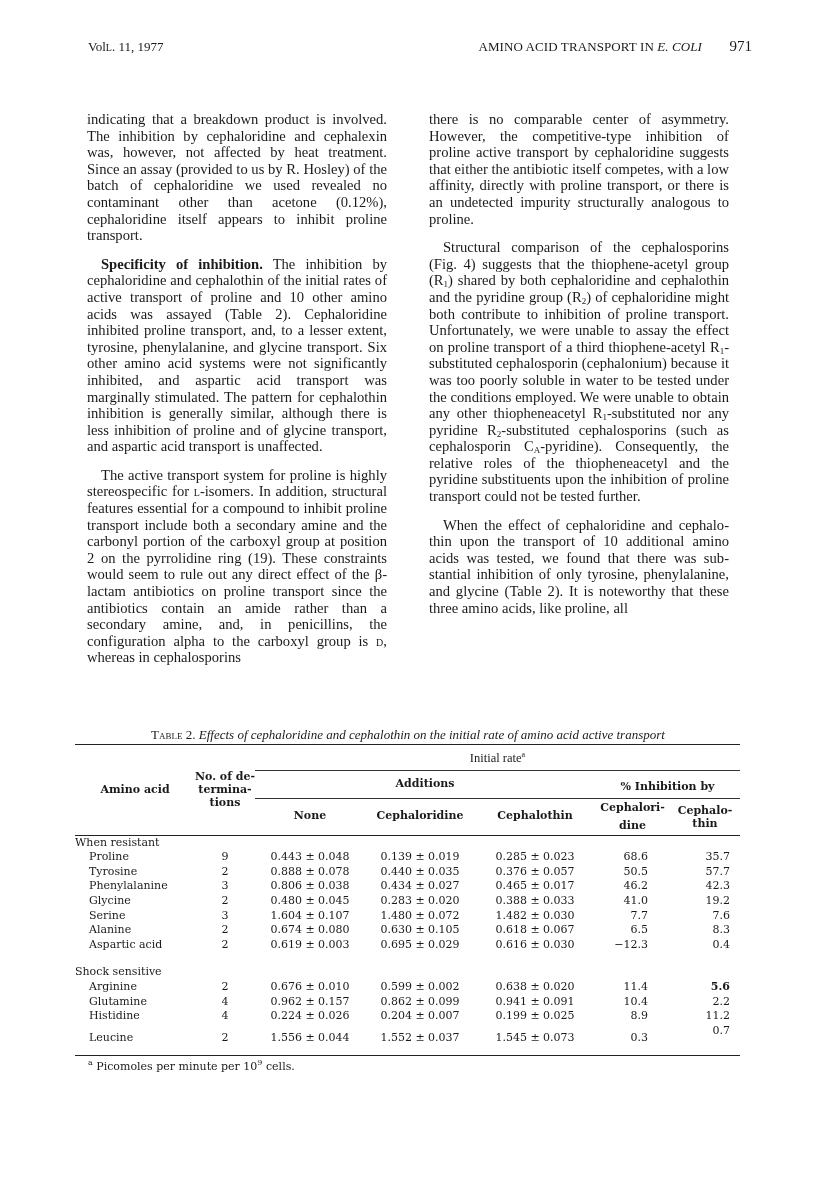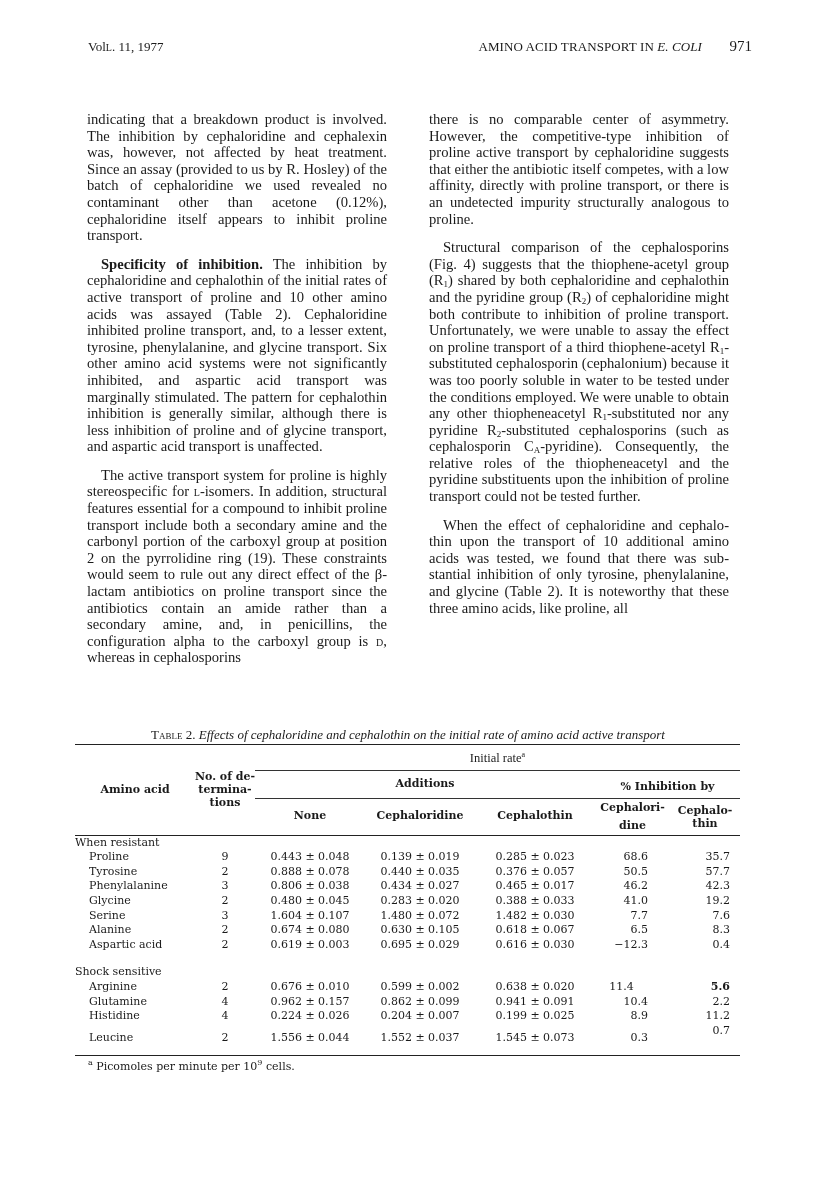--- a/index.html
+++ b/index.html
@@ -186,21 +186,21 @@
       </tr>
       <tr class="group-label">
         <td colspan="7" style="padding-top: 13px;">Shock sensitive</td>
       </tr>
       <tr>
         <td class="amino-name">Arginine</td>
         <td class="num-c">2</td>
         <td class="num-c">0.676 ± 0.010</td>
         <td class="num-c">0.599 ± 0.002</td>
         <td class="num-c">0.638 ± 0.020</td>
-        <td class="num-r" style="padding-right: 22px; text-align: center;">11.4</td>
+        <td class="num-r" style="padding-right: 22px;">11.4</td>
         <td class="num-r" style="padding-right: 10px; font-weight: bold;">5.6</td>
       </tr>
       <tr>
         <td class="amino-name">Glutamine</td>
         <td class="num-c">4</td>
         <td class="num-c">0.962 ± 0.157</td>
         <td class="num-c">0.862 ± 0.099</td>
         <td class="num-c">0.941 ± 0.091</td>
         <td class="num-r" style="padding-right: 22px;">10.4</td>
         <td class="num-r" style="padding-right: 10px;">2.2</td>

